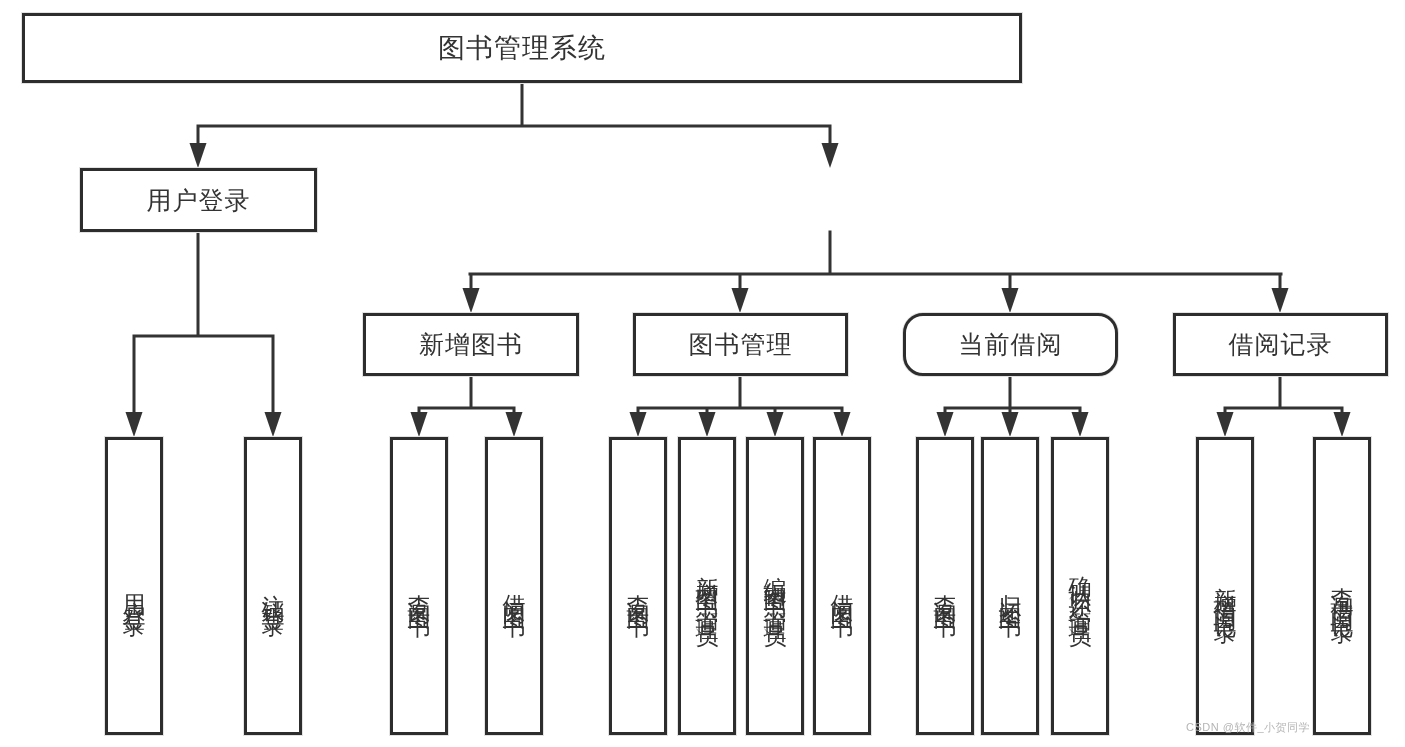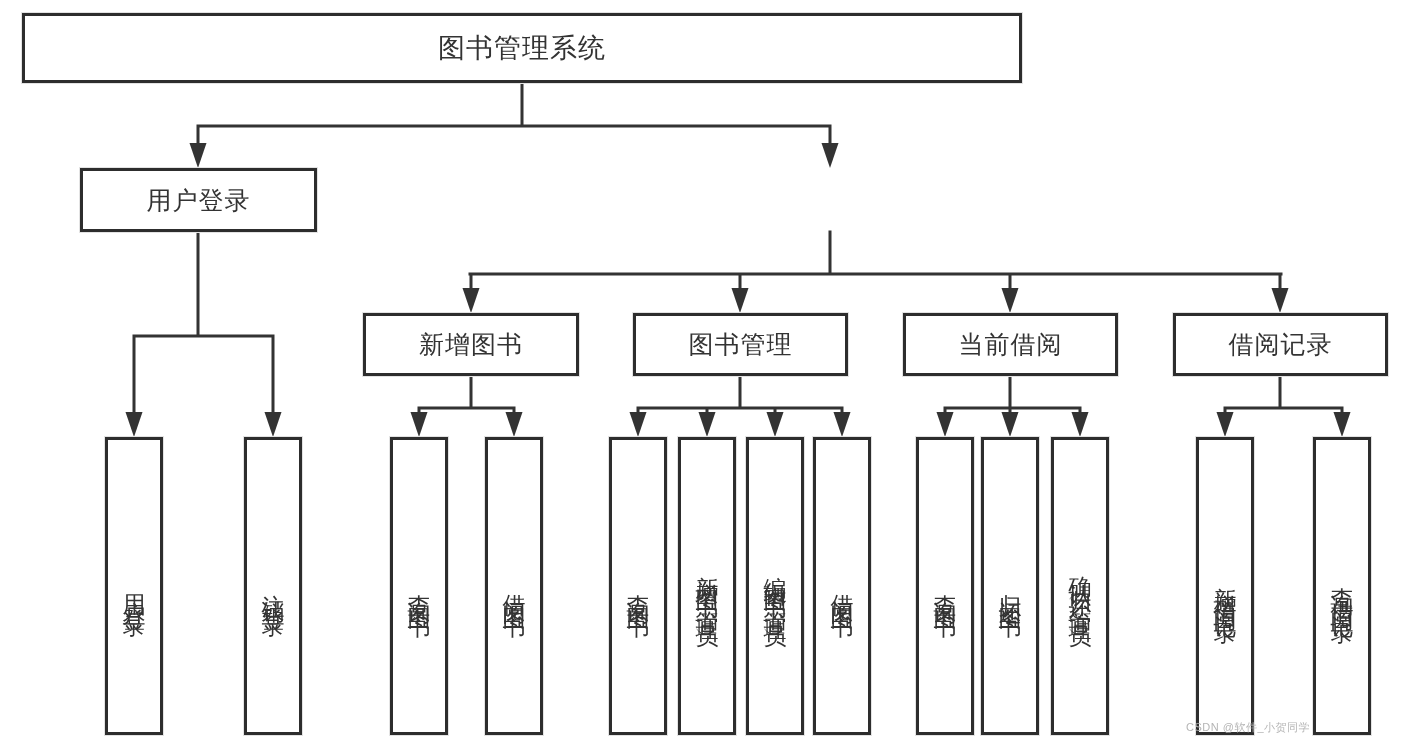--- a/index.html
+++ b/index.html
@@ -113,21 +113,21 @@
   <div class="node" style="left:80px; top:168px; width:237px; height:64px;">
     <span class="hlabel">用户登录</span>
   </div>
 
   <div class="node" style="left:363px; top:313px; width:216px; height:63px;">
     <span class="hlabel">新增图书</span>
   </div>
   <div class="node" style="left:633px; top:313px; width:215px; height:63px;">
     <span class="hlabel">图书管理</span>
   </div>
-  <div class="node" style="left:903px; top:313px; width:215px; height:63px;">
+  <div class="node" style="left:903px; top:313px; width:215px; height:63px;border-radius:20px;">
     <span class="hlabel">当前借阅</span>
   </div>
   <div class="node" style="left:1173px; top:313px; width:215px; height:63px;text-align:right;">
     <span class="hlabel">借阅记录</span>
   </div>
 
   <div class="node vnode" style="left:105px;">
     <span class="vlabel">用户登录</span>
   </div>
   <div class="node vnode" style="left:244px;">

